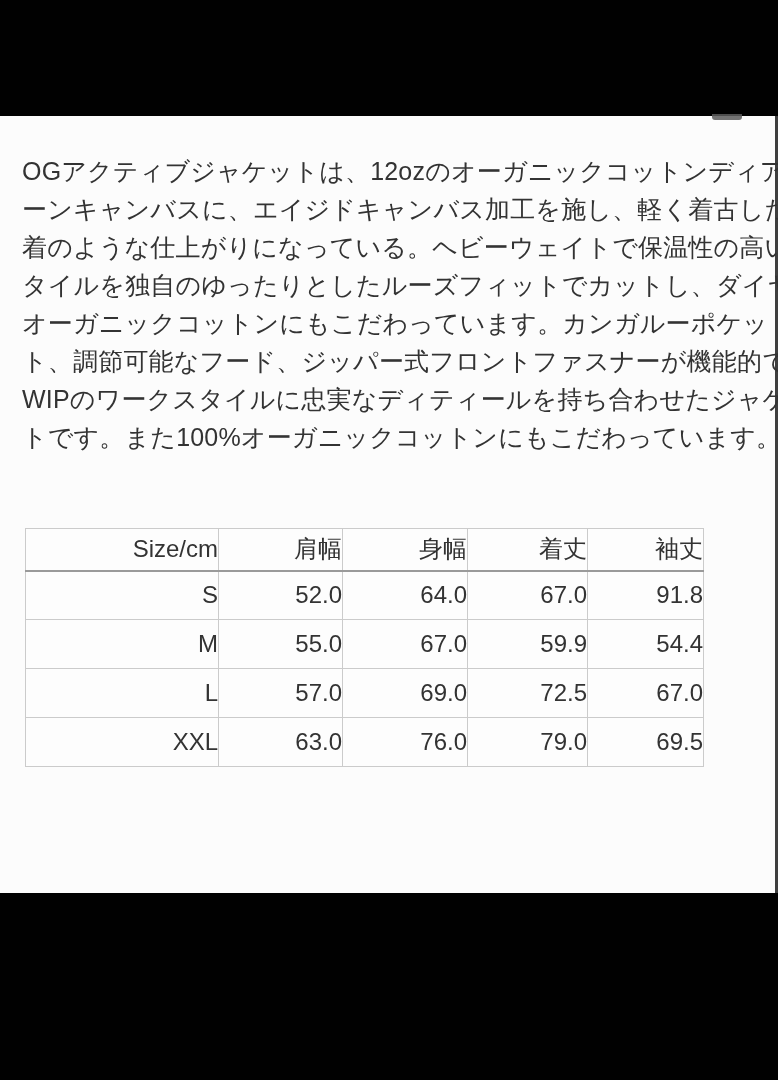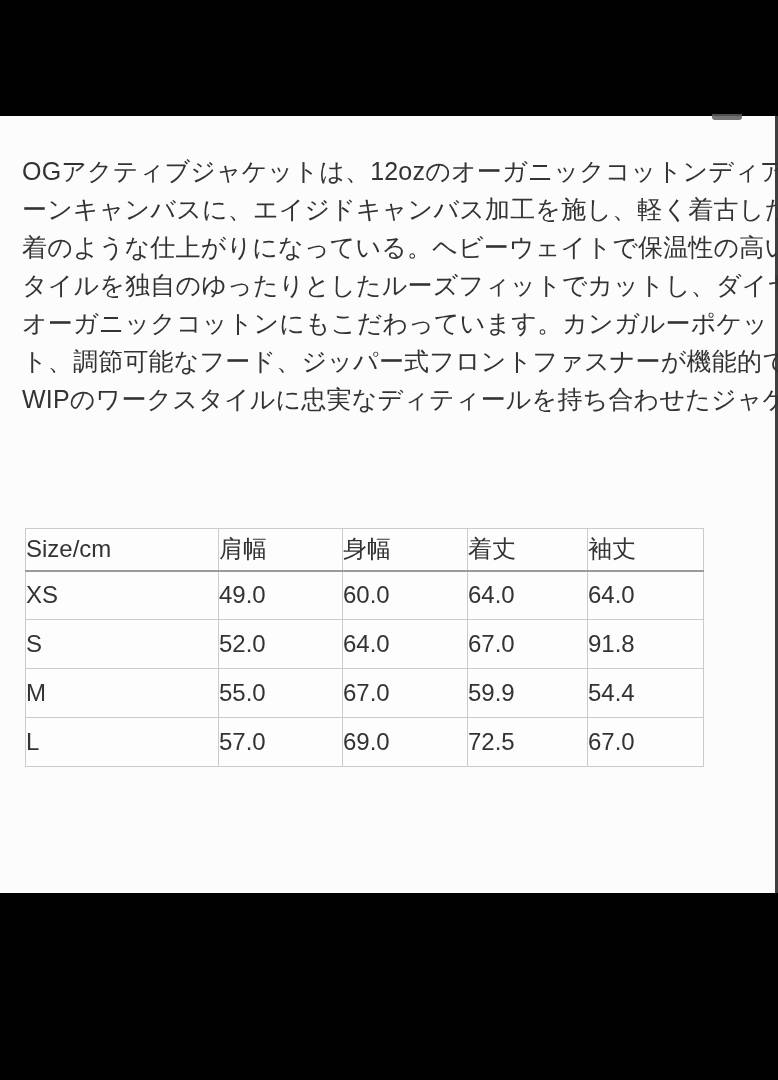--- a/index.html
+++ b/index.html
@@ -70,21 +70,21 @@
     position: absolute;
     top: 412px;
     left: 25px;
     width: 678px;
     border-collapse: collapse;
     table-layout: fixed;
     background: #fdfdfd;
   }
   .size-table th, .size-table td {
     border: 1px solid #cbcbcb;
-    text-align: left;
+    text-align: right;
     vertical-align: middle;
     color: #333333;
     font-size: 24px;
     font-weight: 400;
     padding: 0;
   }
   .size-table thead tr { height: 42px; }
   .size-table tbody tr { height: 49px; }
   .size-table thead th { border-bottom: 2px solid #9a9a9a; }
 </style>
@@ -100,20 +100,21 @@
     <div class="edge-line"></div>
 
     <div class="description">
       <div class="line">OGアクティブジャケットは、12ozのオーガニックコットンディアボ</div>
       <div class="line">ーンキャンバスに、エイジドキャンバス加工を施し、軽く着古した古</div>
       <div class="line">着のような仕上がりになっている。ヘビーウェイトで保温性の高いス</div>
       <div class="line">タイルを独自のゆったりとしたルーズフィットでカットし、ダイヤモ</div>
       <div class="line">オーガニックコットンにもこだわっています。カンガルーポケッ</div>
       <div class="line">ト、調節可能なフード、ジッパー式フロントファスナーが機能的で、</div>
       <div class="line">WIPのワークスタイルに忠実なディティールを持ち合わせたジャケッ</div>
+      <div class="line">トです。また100%オーガニックコットンにもこだわっています。</div>
     </div>
 
     <table class="size-table">
       <colgroup>
         <col style="width:193px">
         <col style="width:124px">
         <col style="width:125px">
         <col style="width:120px">
         <col style="width:116px">
       </colgroup>
@@ -121,46 +122,46 @@
         <tr>
           <th>Size/cm</th>
           <th>肩幅</th>
           <th>身幅</th>
           <th>着丈</th>
           <th>袖丈</th>
         </tr>
       </thead>
       <tbody>
         <tr>
-          <td>XS</td>
-          <td>49.0</td>
-          <td>60.0</td>
-          <td>64.0</td>
-          <td>64.0</td>
-        </tr>
-        <tr>
           <td>S</td>
           <td>52.0</td>
           <td>64.0</td>
           <td>67.0</td>
           <td>91.8</td>
         </tr>
         <tr>
           <td>M</td>
           <td>55.0</td>
           <td>67.0</td>
           <td>59.9</td>
           <td>54.4</td>
         </tr>
         <tr>
           <td>L</td>
           <td>57.0</td>
           <td>69.0</td>
           <td>72.5</td>
           <td>67.0</td>
         </tr>
+        <tr>
+          <td>XXL</td>
+          <td>63.0</td>
+          <td>76.0</td>
+          <td>79.0</td>
+          <td>69.5</td>
+        </tr>
       </tbody>
     </table>
   </div>
 
   <div class="letterbox bottom"></div>
 
 </div>
 
 </body></html>

